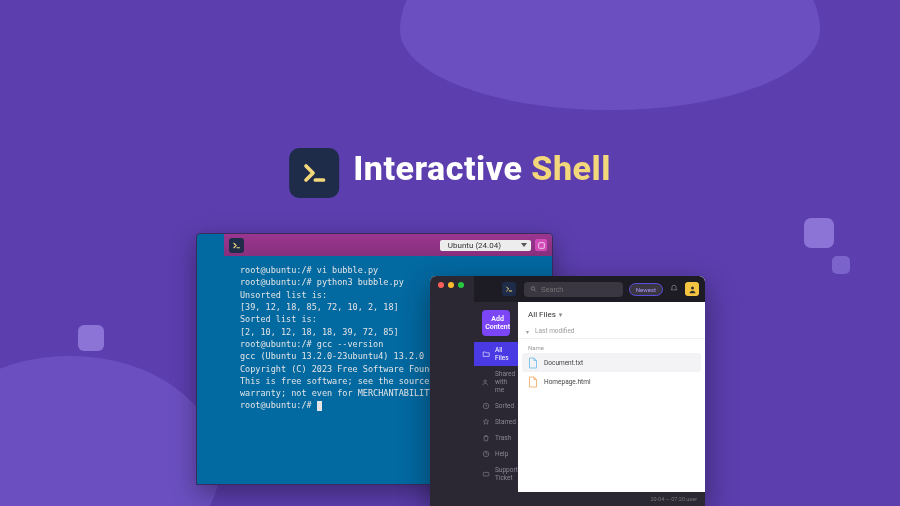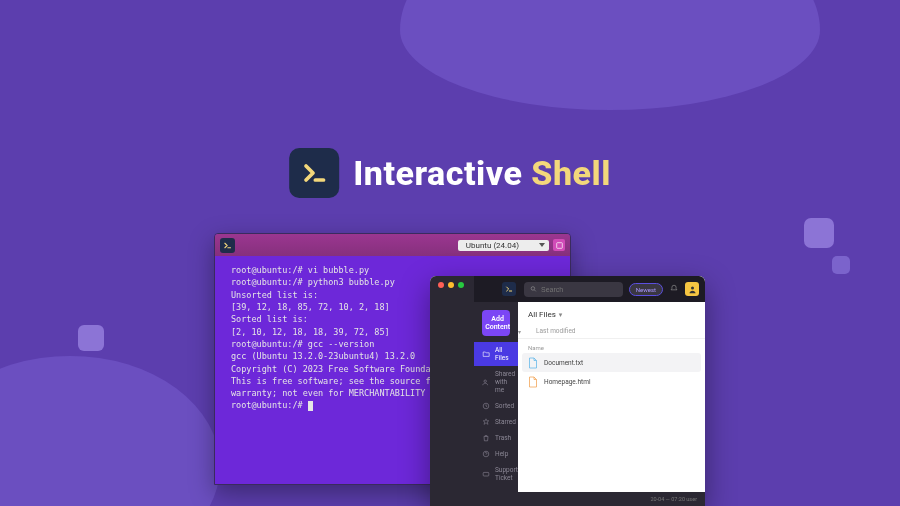--- a/index.html
+++ b/index.html
@@ -16,31 +16,31 @@
     background:#6B4FC0; border-radius:50%; }
   .sq1 { position:absolute; width:26px; height:26px; top:325px; left:78px;
     background:#8C74D6; border-radius:6px; }
   .sq2 { position:absolute; width:30px; height:30px; top:218px; right:66px;
     background:#8C74D6; border-radius:7px; }
   .sq3 { position:absolute; width:18px; height:18px; top:256px; right:50px;
     background:#7B63CC; border-radius:5px; }
 
   
   .title-row { position:absolute; top:148px; left:50%; transform:translateX(-50%);
-    display:flex; align-items:center; gap:14px; }
+    display:flex; gap:14px; }
   .logo-tile { width:50px; height:50px; background:#1E2C4A; border-radius:10px;
     display:flex; align-items:center; justify-content:center; }
   .title-text { font-size:34px; font-weight:800; color:#FFFFFF; letter-spacing:0.5px; }
   .title-text .accent { color:#F3D77B; }
 
   
   .term {
-    position:absolute; left:214px; top:233px; width:357px; height:252px;
-    background:#6d28d9; border-radius:4px 4px 0 0; overflow:hidden;
-    box-shadow:0 8px 24px rgba(0,0,0,0.35); border:1px solid #3a2b5e;
+    position:absolute; left:196px; top:233px; width:357px; height:252px;
+    background:#0369a1; border-radius:4px 4px 0 0; overflow:hidden;
+    box-shadow:0 8px 24px rgba(0,0,0,0.35); border:1px solid #3a2b5e;padding-left:27px;
   }
   .term-titlebar { height:22px; background:#B23AA3;
     background:linear-gradient(#9B3690,#86307D);
     display:flex; align-items:center; justify-content:space-between; padding:0 5px; }
   .term-icon { width:15px; height:15px; background:#1E2C4A; border-radius:3px;
     display:flex; align-items:center; justify-content:center; }
   .term-tabbox { display:flex; align-items:center; gap:4px; }
   .term-tab { background:#EDEDED; color:#333; font-size:8px; padding:1px 30px 1px 8px;
     border-radius:2px; position:relative; }
   .term-tab::after { content:""; position:absolute; right:4px; top:50%; transform:translateY(-50%);
@@ -84,22 +84,22 @@
     display:flex; align-items:center; padding:0 6px; gap:4px; }
   .search-box input { background:transparent; border:none; outline:none; color:#999;
     font-size:7px; width:100%; }
   .pill { background:#3A3742; border:1px solid #5B4FE0; color:#A896FF; font-size:6px;
     padding:2px 6px; border-radius:8px; }
   .bell { width:10px; height:10px; color:#888; }
   .avatar { width:14px; height:14px; background:#F5C542; border-radius:3px;
     display:flex; align-items:center; justify-content:center; font-size:8px; }
   .crumb { padding:8px 10px 4px; font-size:8px; color:#333; display:flex; align-items:center; gap:3px; }
   .crumb .chev { color:#888; font-size:7px; }
-  .col-head { padding:4px 0 3px; font-size:6.5px; color:#9B9B9B;
-    display:flex; align-items:center; gap:15px; border-bottom:1px solid #F0F0F0;text-align:center; }
+  .col-head { padding:4px 8px 3px; font-size:6.5px; color:#9B9B9B;
+    display:flex; align-items:center; gap:6px; border-bottom:1px solid #F0F0F0;text-align:center; }
   .sort-arr { font-size:6px; }
   .name-label { padding:5px 10px 2px; font-size:6px; color:#9B9B9B; }
   .file-list { }
   .file-row { display:flex; align-items:center; gap:6px; padding:3.5px 10px;
     font-size:6.5px; color:#444; }
   .file-row.sel { background:#F3F3F5; border-radius:3px; margin:0 4px; padding:3.5px 6px; }
   .file-ico { width:10px; height:12px; flex-shrink:0; }
   .files-footer { margin-top:auto; background:#2B2833; height:14px;
     display:flex; align-items:center; justify-content:flex-end; padding:0 8px;
     font-size:5.5px; color:#777; gap:8px; }

